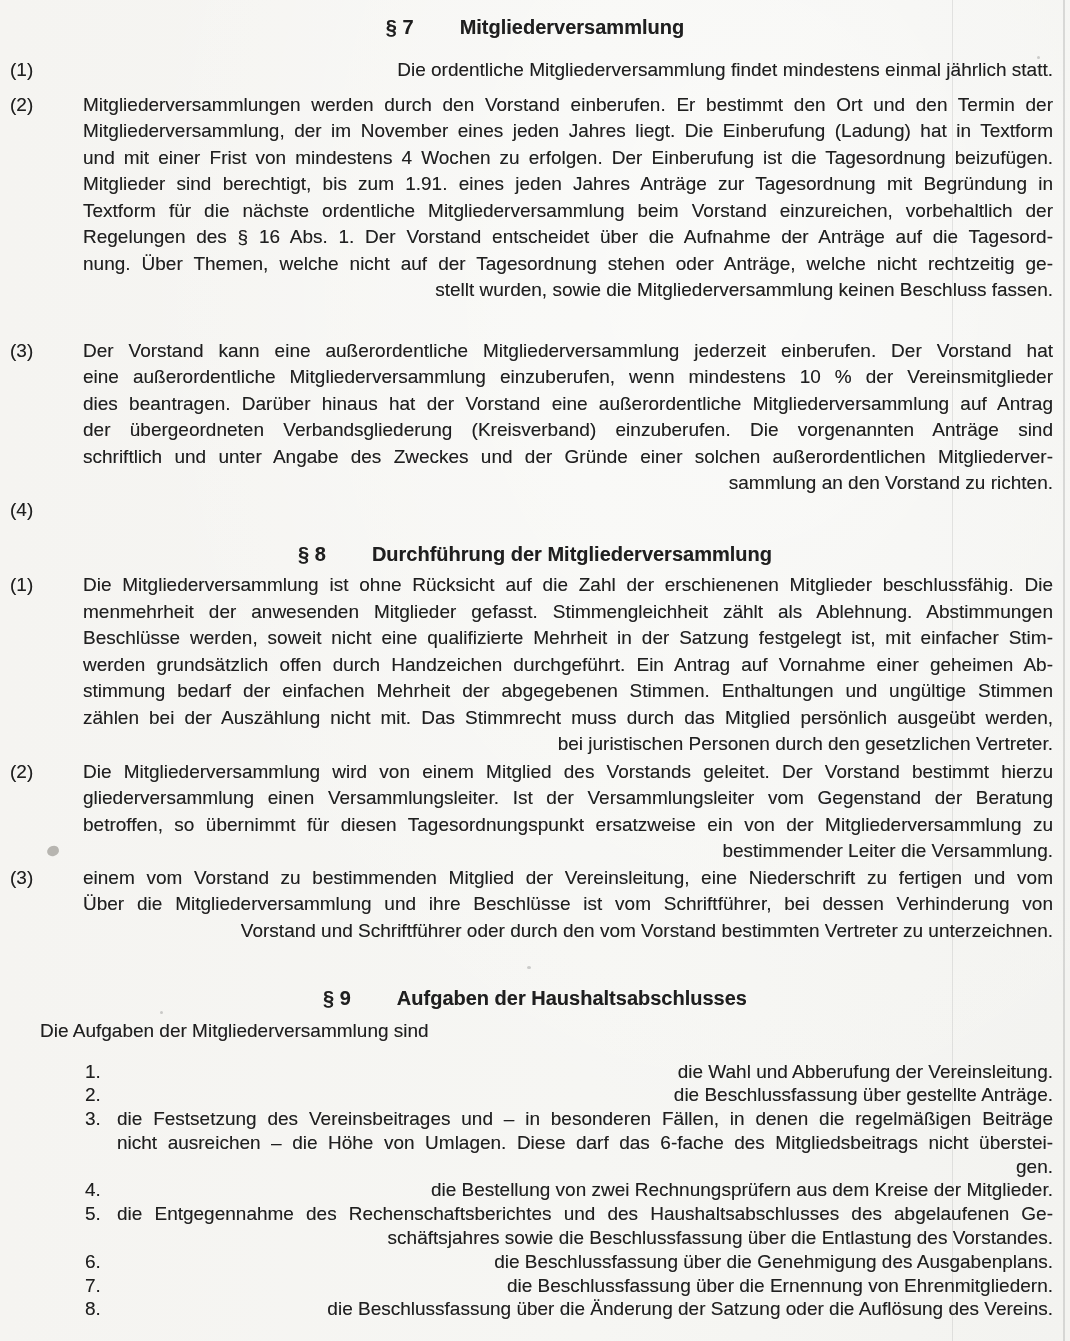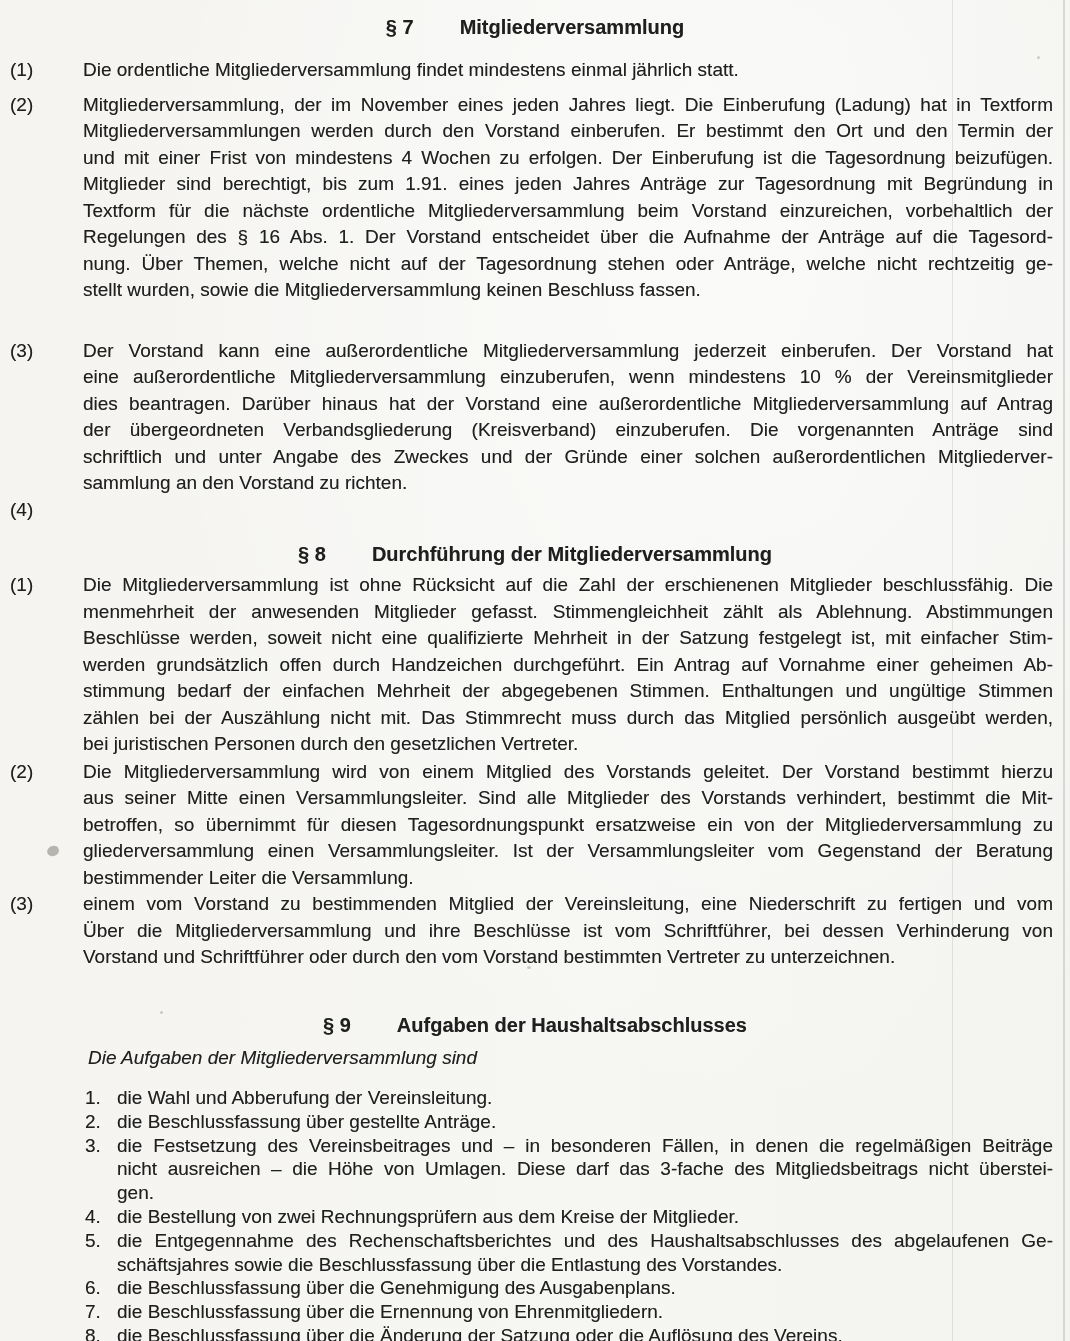--- a/index.html
+++ b/index.html
@@ -47,24 +47,24 @@
     position:relative;
     margin-left:73px;
     width:970px;
     font-size:19px;line-height:26.5px;
   }
   .para .marker{
     position:absolute;left:-73px;top:0;
     width:60px;text-align:left;
   }
   .jline{text-align:justify;text-align-last:justify;}
-  .lline{text-align:left;}
+  .lline{text-align:right;}
   .intro{
-    margin-left:78px;width:970px;
-    font-size:19px;line-height:26.5px;font-style:italic;
+    margin-left:30px;width:970px;
+    font-size:19px;line-height:26.5px;
   }
   .numlist{
     margin-left:75px;width:968px;
     font-size:19px;line-height:23.8px;
   }
   .list-item{position:relative;padding-left:32px;}
   .list-item .li-num{position:absolute;left:0;top:0;width:30px;}
   .numlist .jline{width:936px;}
 </style>
 </head>
@@ -82,22 +82,22 @@
       <div class="sec-heading" style="margin-top: 0px;">
         <span>§ 7</span>
         <span>Mitgliederversammlung</span>
       </div>
       <div class="para" style="margin-top: 16px;">
         <span class="marker">(1)</span>
         <div class="lline">Die ordentliche Mitgliederversammlung findet mindestens einmal jährlich statt.</div>
       </div>
       <div class="para" style="margin-top: 8px;">
         <span class="marker">(2)</span>
+        <div class="jline">Mitgliederversammlungen werden durch den Vorstand einberufen. Er bestimmt den Ort und den Termin der</div>
         <div class="jline">Mitgliederversammlung, der im November eines jeden Jahres liegt. Die Einberufung (Ladung) hat in Textform</div>
-        <div class="jline">Mitgliederversammlungen werden durch den Vorstand einberufen. Er bestimmt den Ort und den Termin der</div>
         <div class="jline">und mit einer Frist von mindestens 4 Wochen zu erfolgen. Der Einberufung ist die Tagesordnung beizufügen.</div>
         <div class="jline">Mitglieder sind berechtigt, bis zum 1.91. eines jeden Jahres Anträge zur Tagesordnung mit Begründung in</div>
         <div class="jline">Textform für die nächste ordentliche Mitgliederversammlung beim Vorstand einzureichen, vorbehaltlich der</div>
         <div class="jline">Regelungen des § 16 Abs. 1. Der Vorstand entscheidet über die Aufnahme der Anträge auf die Tagesord-</div>
         <div class="jline">nung. Über Themen, welche nicht auf der Tagesordnung stehen oder Anträge, welche nicht rechtzeitig ge-</div>
         <div class="lline">stellt wurden, sowie die Mitgliederversammlung keinen Beschluss fassen.</div>
       </div>
       <div class="para" style="margin-top: 34px;">
         <span class="marker">(3)</span>
         <div class="jline">Der Vorstand kann eine außerordentliche Mitgliederversammlung jederzeit einberufen. Der Vorstand hat</div>
@@ -121,23 +121,22 @@
         <div class="jline">menmehrheit der anwesenden Mitglieder gefasst. Stimmengleichheit zählt als Ablehnung. Abstimmungen</div>
         <div class="jline">Beschlüsse werden, soweit nicht eine qualifizierte Mehrheit in der Satzung festgelegt ist, mit einfacher Stim-</div>
         <div class="jline">werden grundsätzlich offen durch Handzeichen durchgeführt. Ein Antrag auf Vornahme einer geheimen Ab-</div>
         <div class="jline">stimmung bedarf der einfachen Mehrheit der abgegebenen Stimmen. Enthaltungen und ungültige Stimmen</div>
         <div class="jline">zählen bei der Auszählung nicht mit. Das Stimmrecht muss durch das Mitglied persönlich ausgeübt werden,</div>
         <div class="lline">bei juristischen Personen durch den gesetzlichen Vertreter.</div>
       </div>
       <div class="para" style="margin-top: 1px;">
         <span class="marker">(2)</span>
         <div class="jline">Die Mitgliederversammlung wird von einem Mitglied des Vorstands geleitet. Der Vorstand bestimmt hierzu</div>
-        <div class="jline">aus seiner Mitte einen Versammlungsleiter. Sind alle Mitglieder des Vorstands verhindert, bestimmt die Mit-</div>
+        <div class="jline">gliederversammlung einen Versammlungsleiter. Ist der Versammlungsleiter vom Gegenstand der Beratung</div>
         <div class="jline">betroffen, so übernimmt für diesen Tagesordnungspunkt ersatzweise ein von der Mitgliederversammlung zu</div>
-        <div class="jline">gliederversammlung einen Versammlungsleiter. Ist der Versammlungsleiter vom Gegenstand der Beratung</div>
         <div class="lline">bestimmender Leiter die Versammlung.</div>
       </div>
       <div class="para" style="margin-top: 0px;">
         <span class="marker">(3)</span>
         <div class="jline">einem vom Vorstand zu bestimmenden Mitglied der Vereinsleitung, eine Niederschrift zu fertigen und vom</div>
         <div class="jline">Über die Mitgliederversammlung und ihre Beschlüsse ist vom Schriftführer, bei dessen Verhinderung von</div>
         <div class="lline">Vorstand und Schriftführer oder durch den vom Vorstand bestimmten Vertreter zu unterzeichnen.</div>
       </div>
       <div class="sec-heading" style="margin-top: 41px;">
         <span>§ 9</span>
@@ -149,21 +148,21 @@
           <span class="li-num">1.</span>
           <div class="lline">die Wahl und Abberufung der Vereinsleitung.</div>
         </div>
         <div class="list-item">
           <span class="li-num">2.</span>
           <div class="lline">die Beschlussfassung über gestellte Anträge.</div>
         </div>
         <div class="list-item">
           <span class="li-num">3.</span>
           <div class="jline">die Festsetzung des Vereinsbeitrages und – in besonderen Fällen, in denen die regelmäßigen Beiträge</div>
-          <div class="jline">nicht ausreichen – die Höhe von Umlagen. Diese darf das 3-fache des Mitgliedsbeitrags nicht überstei-</div>
+          <div class="jline">nicht ausreichen – die Höhe von Umlagen. Diese darf das 6-fache des Mitgliedsbeitrags nicht überstei-</div>
           <div class="lline">gen.</div>
         </div>
         <div class="list-item">
           <span class="li-num">4.</span>
           <div class="lline">die Bestellung von zwei Rechnungsprüfern aus dem Kreise der Mitglieder.</div>
         </div>
         <div class="list-item">
           <span class="li-num">5.</span>
           <div class="jline">die Entgegennahme des Rechenschaftsberichtes und des Haushaltsabschlusses des abgelaufenen Ge-</div>
           <div class="lline">schäftsjahres sowie die Beschlussfassung über die Entlastung des Vorstandes.</div>

